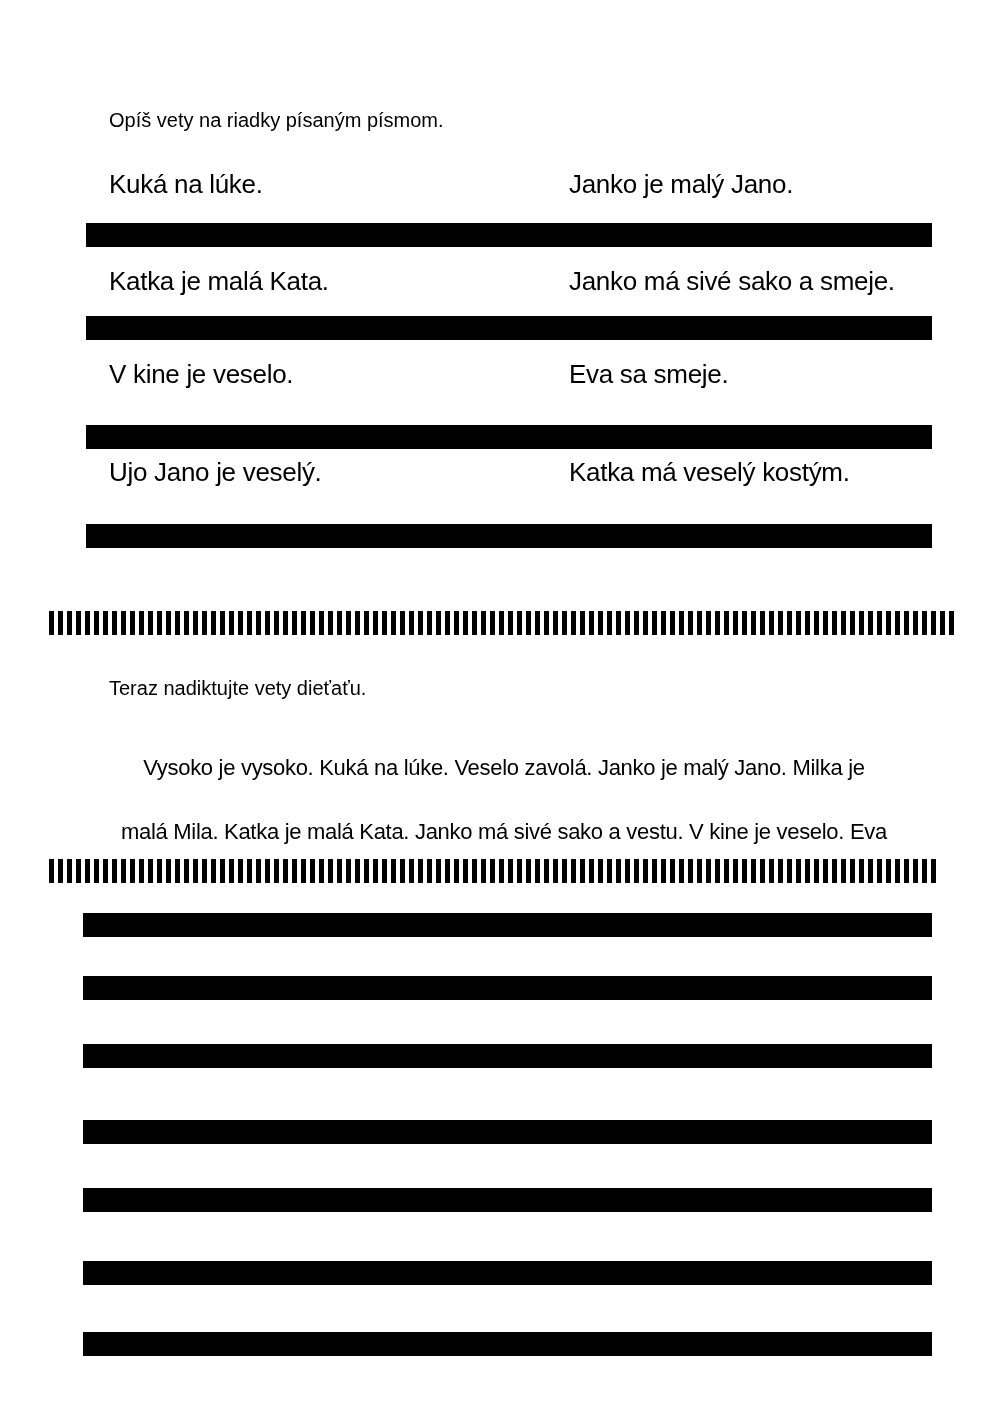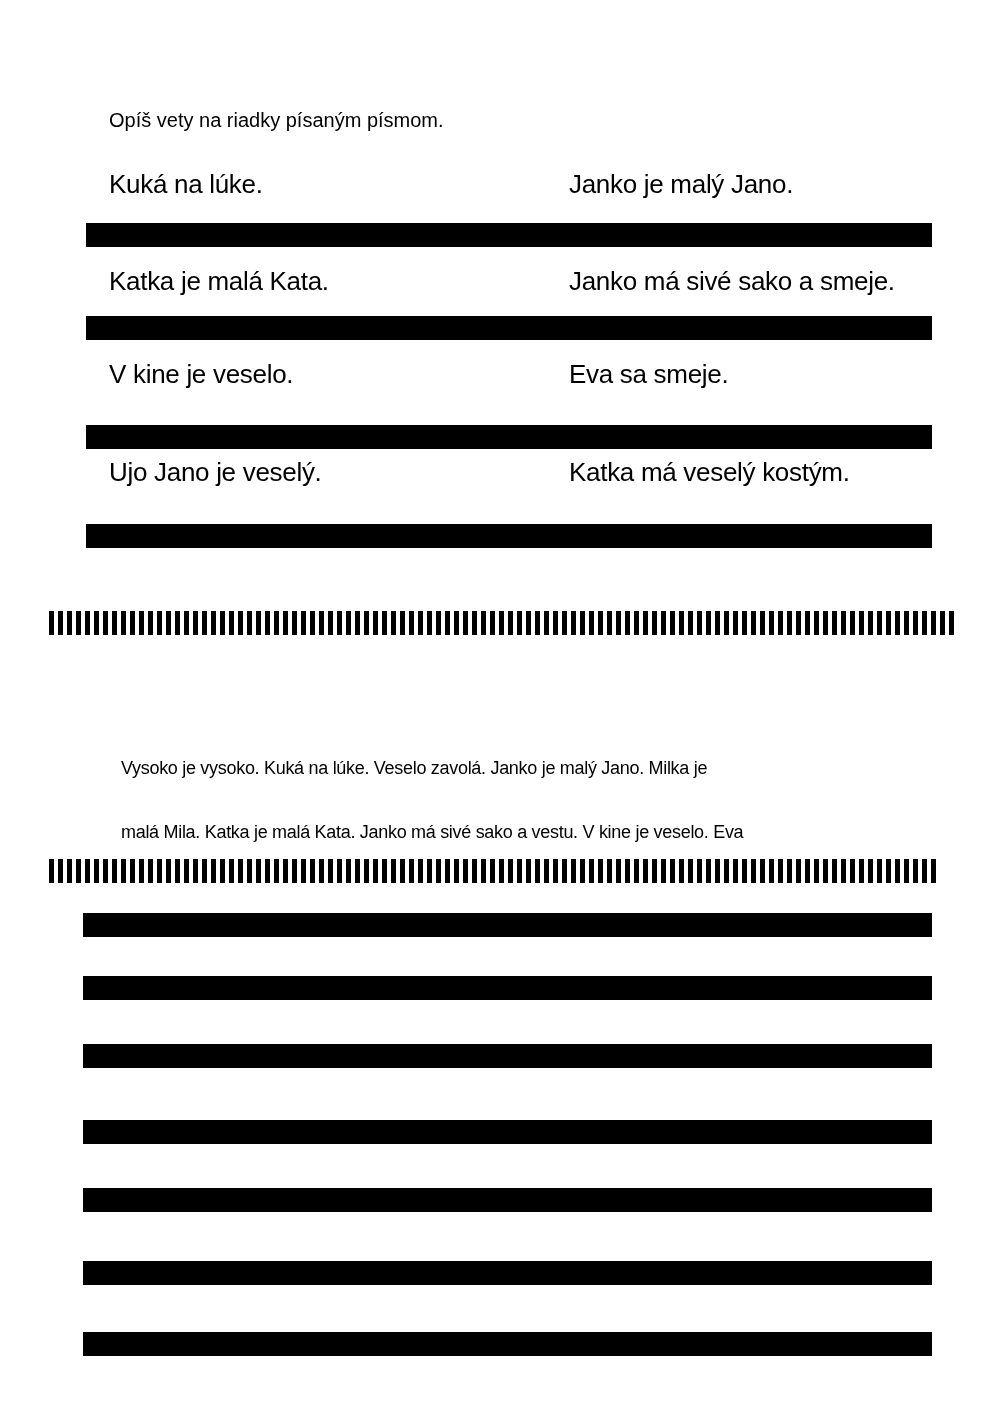--- a/index.html
+++ b/index.html
@@ -37,24 +37,25 @@
     background: #000000;
   }
   .dashline {
     position: absolute;
     left: 25px;
     height: 3px;
     background: repeating-linear-gradient(90deg, #000 0 5px, transparent 5px 9px);
   }
   .para { position: absolute; left: 73px; top: 700px; }
   .pline {
-    font-size: 18px;
+    font-size: 22px;
     line-height: 40px;
     letter-spacing: -0.3px;
     white-space: nowrap;
+    text-align: center;
   }
   .wline {
     position: absolute;
     left: 59px;
     width: 849px;
     height: 3px;
     background: #000000;
   }
   .wline.thick { height: 4px; }
 </style>
@@ -76,20 +77,21 @@
   <div class="sent col-left" style="top:323px">V kine je veselo.</div>
   <div class="sent col-right" style="top:323px">Eva sa smeje.</div>
   <div class="uline" style="top:401px"></div>
 
   <div class="sent col-left" style="top:421px">Ujo Jano je veselý.</div>
   <div class="sent col-right" style="top:421px">Katka má veselý kostým.</div>
   <div class="uline" style="top:500px"></div>
 
   <div class="dashline" style="top:587px;width:905px"></div>
 
+  <div class="instr" style="top:640px">Teraz nadiktujte vety dieťaťu.</div>
 
   <div class="para">
     <div class="pline">Vysoko je vysoko. Kuká na lúke. Veselo zavolá. Janko je malý Jano. Milka je</div>
     <div class="pline">malá Mila. Katka je malá Kata. Janko má sivé sako a vestu. V kine je veselo. Eva</div>
   </div>
 
   <div class="dashline" style="top:835px;width:888px"></div>
 
   <div id="writing-lines">
       <div class="wline" style="top: 889px;"></div>

